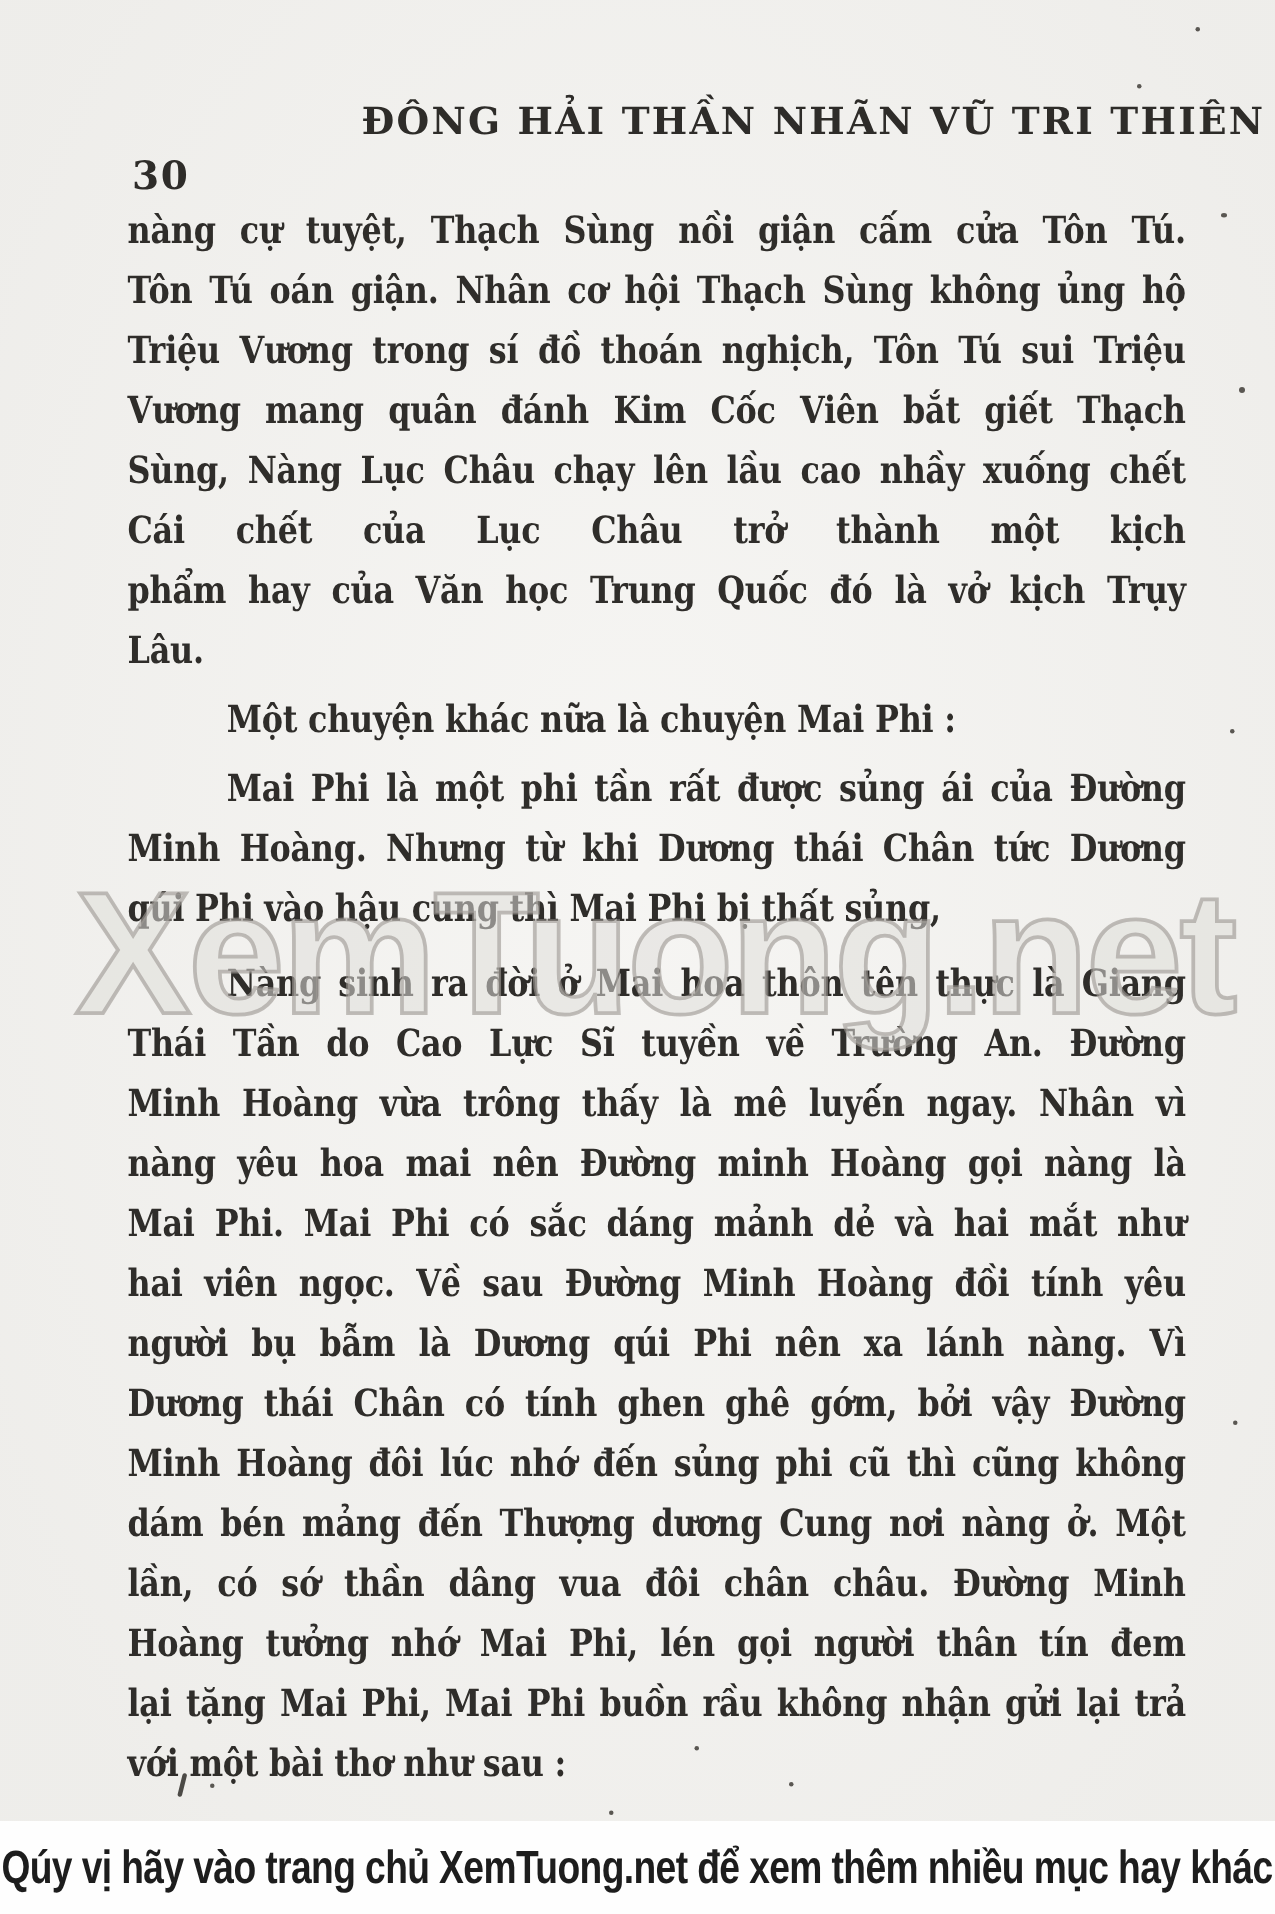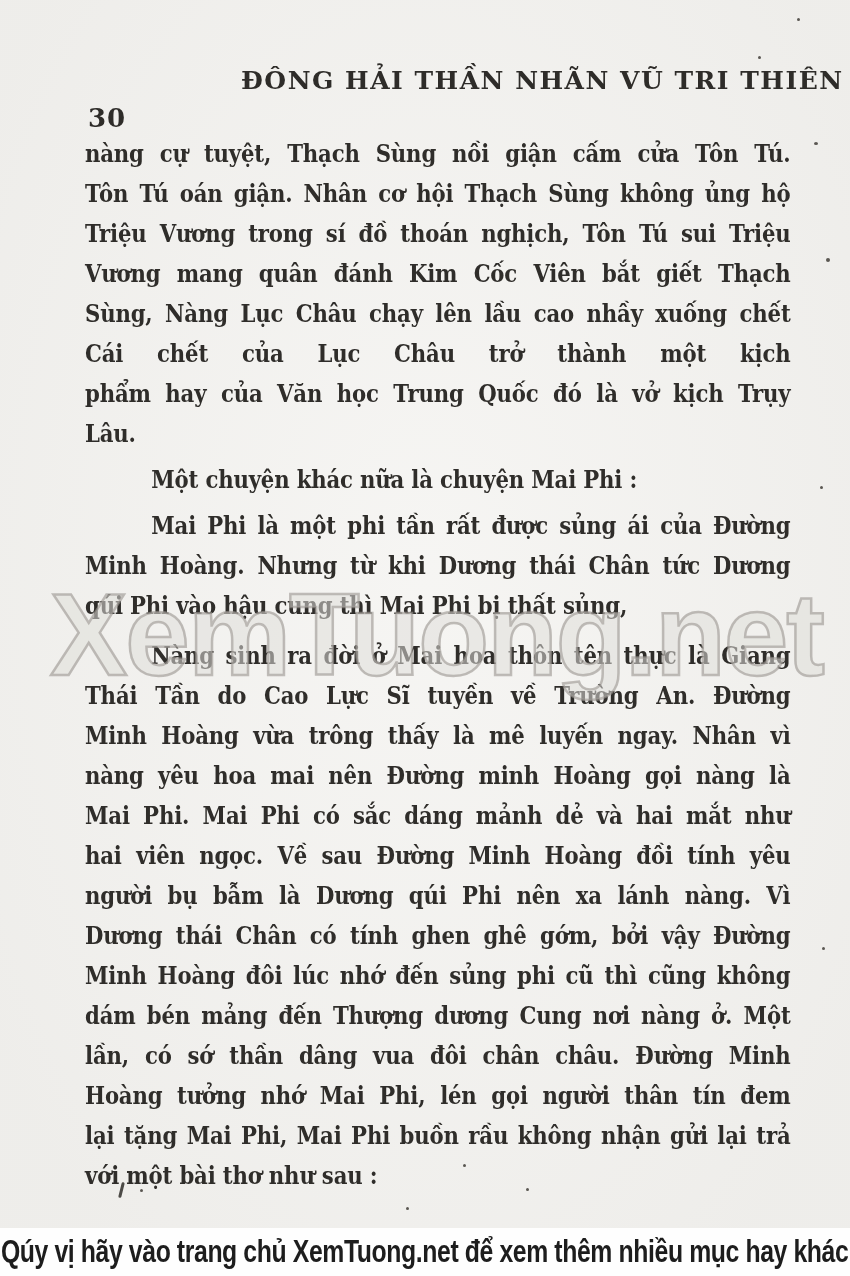--- a/index.html
+++ b/index.html
@@ -48,21 +48,21 @@
     font-family:"Liberation Sans", sans-serif;
     font-size:116px;font-weight:bold;line-height:1.1;
     letter-spacing:-2px;white-space:nowrap;
     color:rgba(250,249,246,0.38);
     -webkit-text-stroke:2.5px rgba(158,154,149,0.62);
     text-shadow:0 0 1px rgba(158,154,149,0.25);
     pointer-events:none;
   }
   
   #footer-band{
-    position:absolute;left:0;right:0;bottom:0;height:48px;
+    position:absolute;left:0;right:0;bottom:0;height:62px;
     background:#fefefe;
     display:flex;align-items:center;justify-content:center;
   }
   #footer-note{
     font-family:"Liberation Sans", sans-serif;
     font-size:31px;font-weight:600;color:#1d1d1d;
     white-space:nowrap;
     transform:scaleX(0.8);transform-origin:50% 50%;
     letter-spacing:-0.5px;
   }

